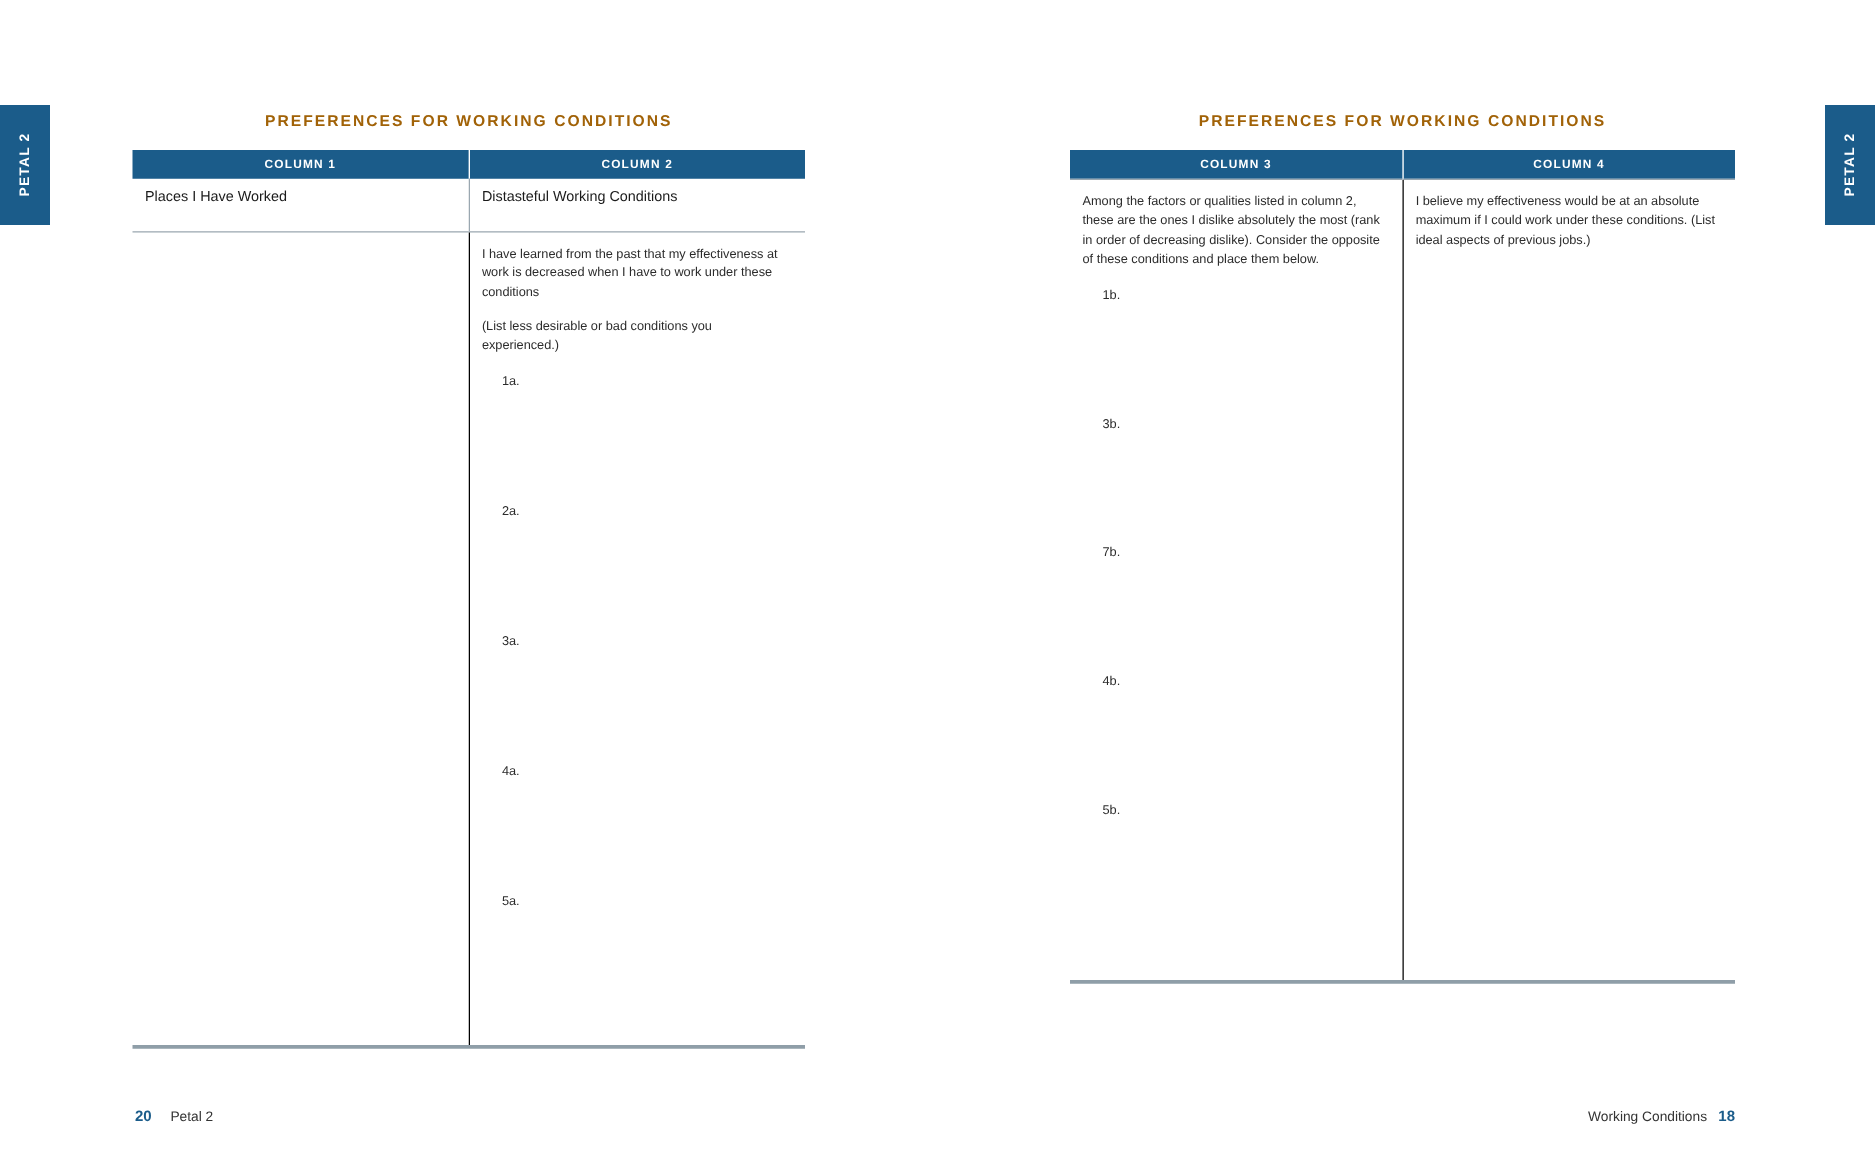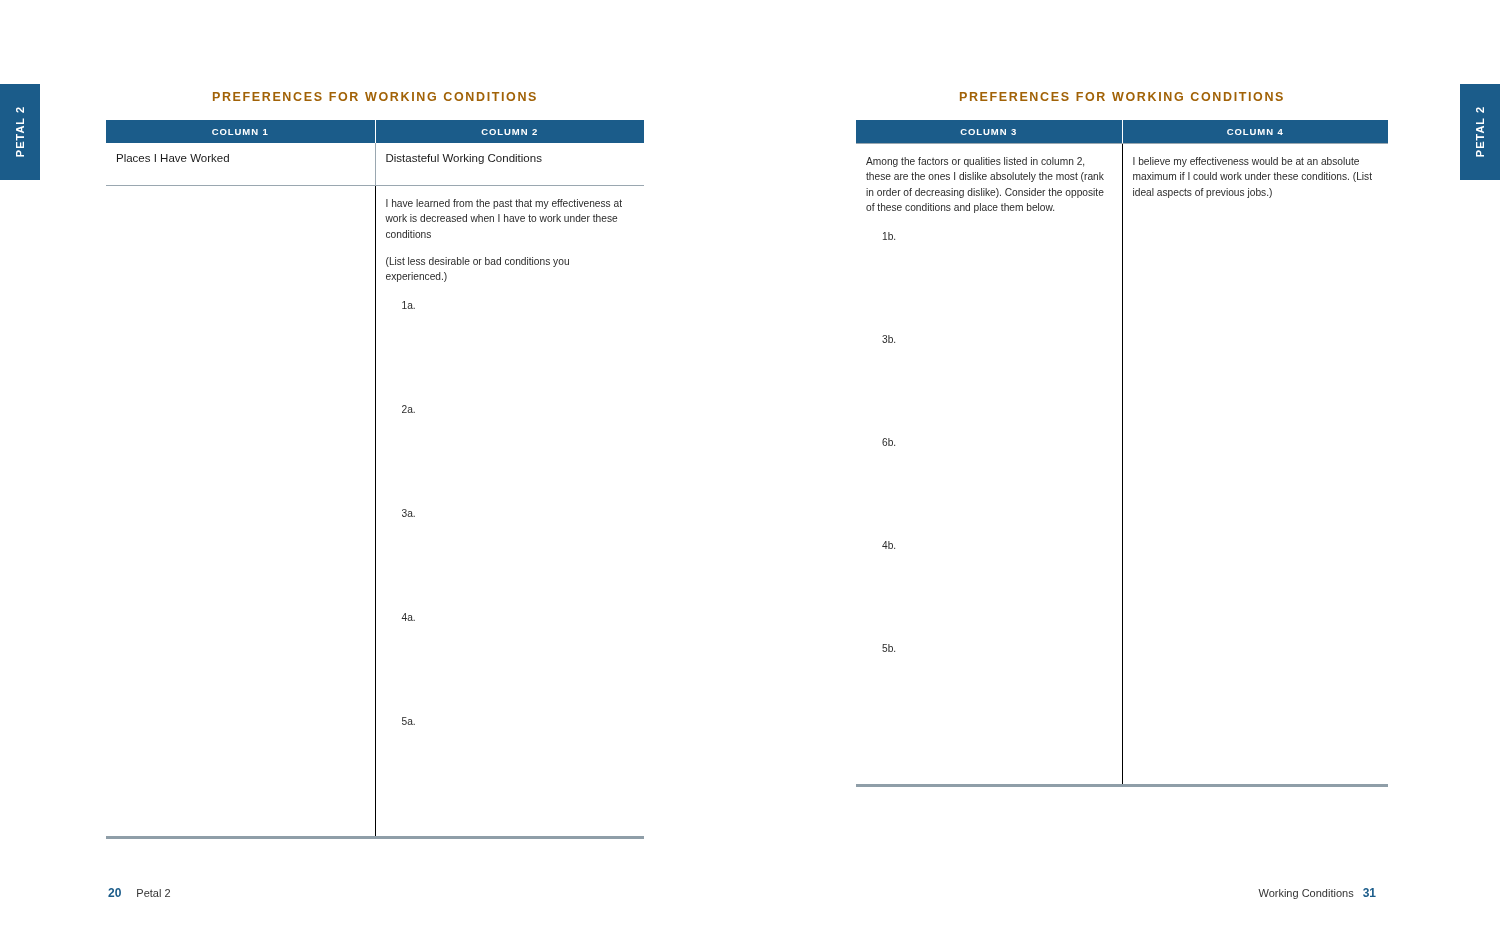--- a/index.html
+++ b/index.html
@@ -162,21 +162,21 @@
   .footer {
     position: absolute;
     bottom: 38px;
     font-size: 11px;
     color: #1b5c8a;
     display: flex;
     align-items: baseline;
     gap: 9px;
   }
   .footer.left-foot { left: 108px; gap: 15px; }
-  .footer.right-foot { right: 124px; }
+  .footer.right-foot { right: 112px; }
   .folio {
     font-weight: bold;
     font-size: 12px;
     color: #1b5c8a;
   }
   .foot-label { color: #333333; }
   .foot-label.blue { color: #333333; }
 </style>
 </head>
 <body>
@@ -254,36 +254,36 @@
           <td>
               <div class="rule"></div>
             </td>
         </tr>
         <tr>
           <td class="cell-body">
             <p class="instr tight">Among the factors or qualities listed in column 2, these are the ones I dislike absolutely the most (rank in order of decreasing dislike). Consider the opposite of these conditions and place them below.</p>
             <ul class="numlist right">
               <li>1b.</li>
               <li>3b.</li>
-              <li>6b.</li>
+              <li>7b.</li>
               <li>4b.</li>
               <li>5b.</li>
             </ul>
           </td>
           <td class="cell-body last">
             <p class="instr">I believe my effectiveness would be at an absolute maximum if I could work under these conditions. (List ideal aspects of previous jobs.)</p>
           </td>
         </tr>
       </tbody>
     </table>
     <div class="table-bottom"></div>
 
     <div class="footer right-foot">
       <span class="foot-label blue">Working Conditions</span>
-      <span class="folio">31</span>
+      <span class="folio">18</span>
     </div>
   </div>
 </div>
 
 <div class="petal-tab left">
   <span class="vtext">PETAL 2</span>
 </div>
 <div class="petal-tab right">
   <span class="vtext">PETAL 2</span>
 </div>

